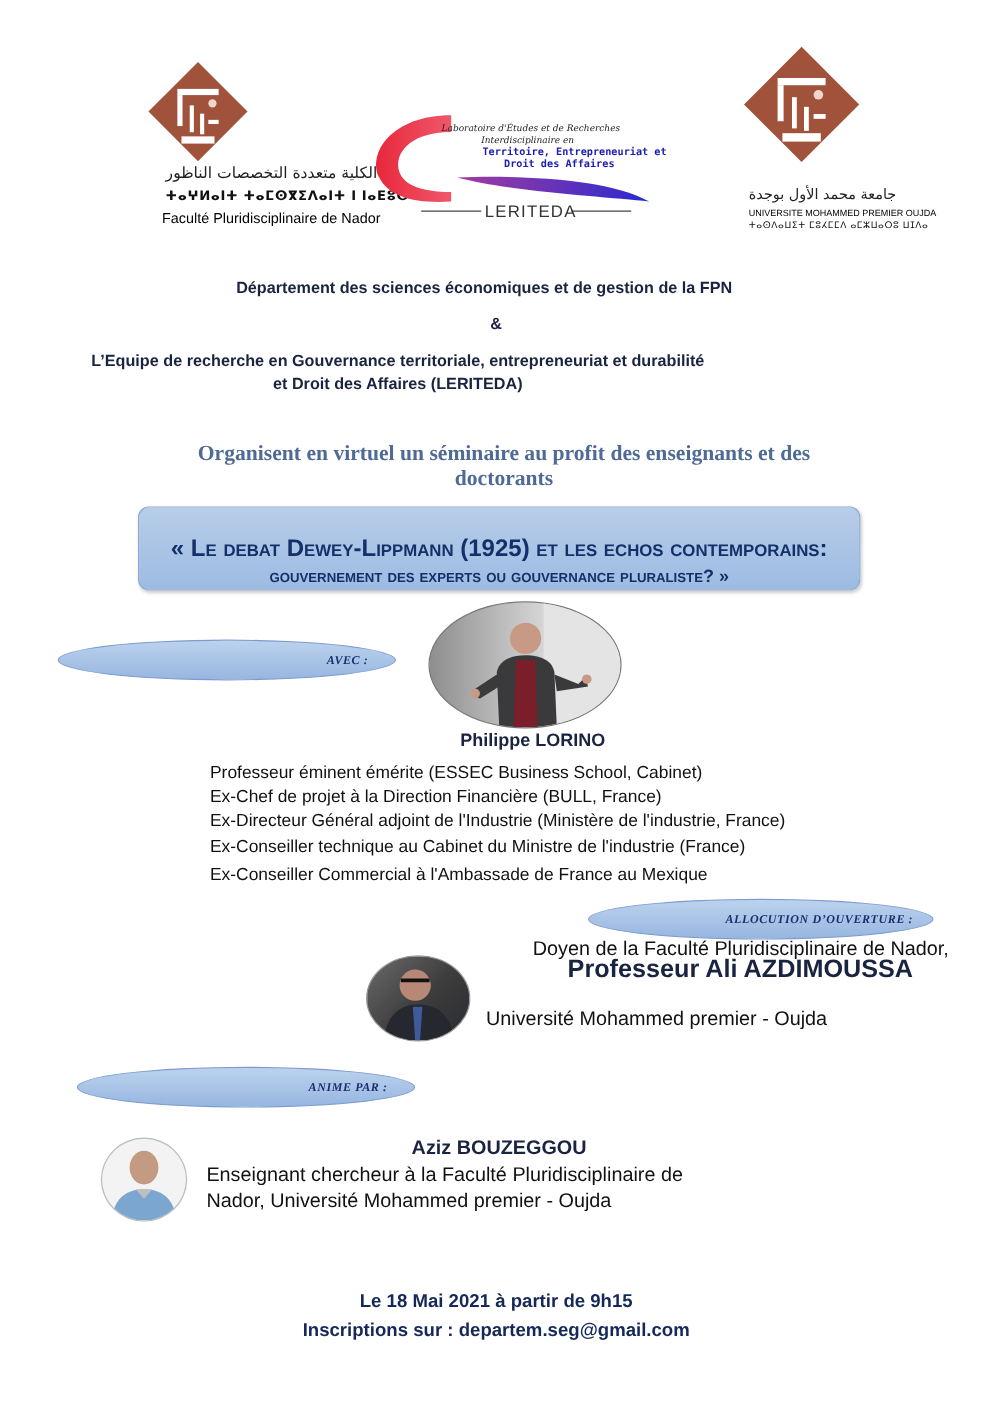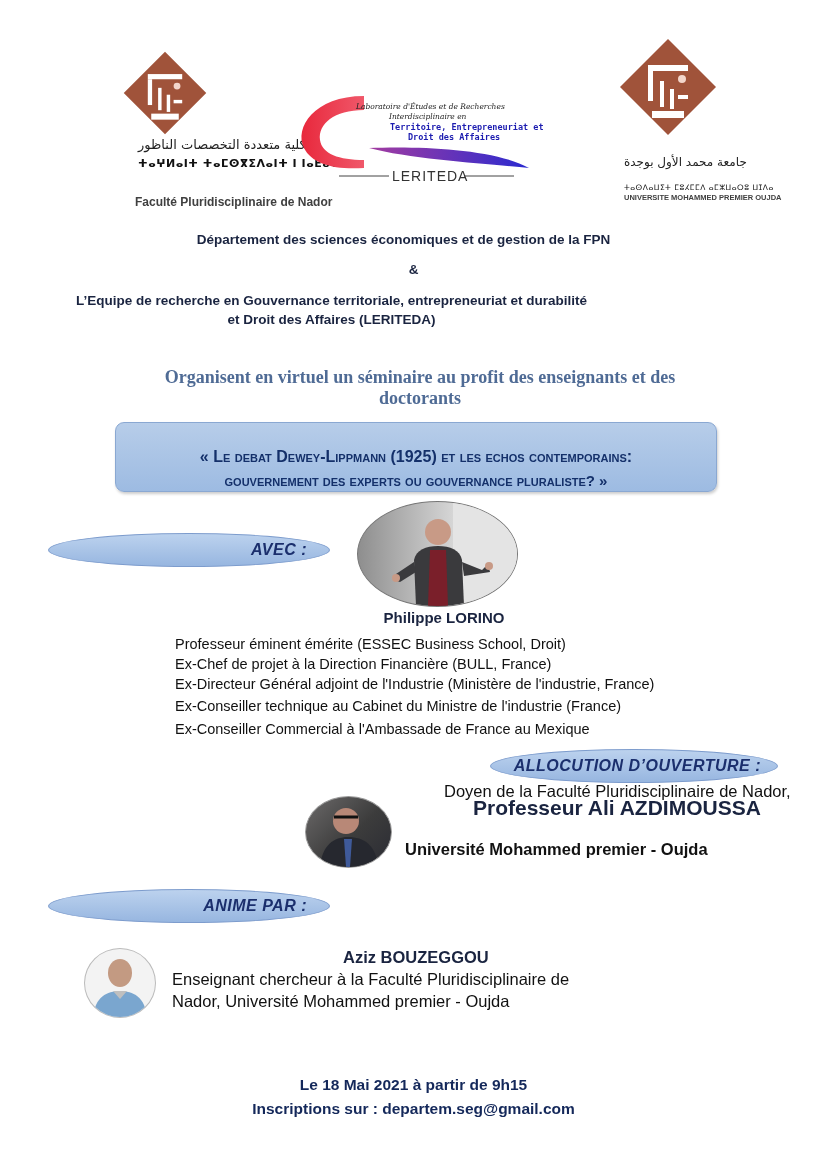--- a/index.html
+++ b/index.html
@@ -7,49 +7,49 @@
     .abs { position: absolute; }
     .center { text-align: center; }
 
     
     .logo-left { left: 60px; top: 45px; width: 230px; height: 150px; }
     .logo-right { left: 580px; top: 35px; width: 200px; height: 160px; }
     .emblem { position: absolute; }
     .emblem svg { display: block; }
     .logo-text-ar { position: absolute; font-family: "DejaVu Sans", sans-serif; color: #222; white-space: nowrap; }
     .logo-text-tif { position: absolute; font-family: "DejaVu Sans", sans-serif; font-weight: bold; color: #111; white-space: nowrap; letter-spacing: 0.5px; }
-    .logo-text-fr { position: absolute; font-family: "Liberation Sans", sans-serif; font-weight: bold; color: #404040; white-space: nowrap; margin-top: 20px; }
-
-    .lab-logo { left: 294px; top: 88px; width: 240px; height: 100px; }
+    .logo-text-fr { position: absolute; font-family: "Liberation Sans", sans-serif; font-weight: normal; color: #000000; white-space: nowrap; }
+
+    .lab-logo { left: 306px; top: 88px; width: 240px; height: 100px; }
     .lab-line { position: absolute; font-family: "DejaVu Serif", serif; white-space: nowrap; }
     .lab-small { font-size: 7.5px; color: #222; font-style: italic; }
     .lab-bold { font-family: "DejaVu Sans Mono", monospace; font-weight: bold; color: #1c1cb0; font-size: 8.5px; margin-left: 36px; }
     .lab-name { position: absolute; font-family: "Liberation Sans", sans-serif; font-size: 14px; color: #333; letter-spacing: 1px; }
 
     
     .dept { top: 232px; left: 0; width: 807px; font-family: "Liberation Sans", sans-serif; font-weight: bold; font-size: 13.5px; color: #1a2440; }
     .amp { top: 262px; left: 0; width: 827px; font-weight: bold; font-size: 13.5px; color: #1a2440; }
     .equipe { top: 291px; left: 0; width: 663px; font-weight: bold; font-size: 13.5px; color: #1a2440; line-height: 19px; }
     .organise { top: 367px; left: 130px; width: 580px; font-family: "Liberation Serif", serif; font-weight: bold; font-size: 18px; color: #4f6b95; line-height: 21px; }
 
     
     .banner { left: 115px; top: 422px; width: 600px; height: 68px; border-radius: 9px;
       background: linear-gradient(to bottom, #b7cde9 0%, #9dbbe2 100%);
       border: 1px solid #8aa8d2; box-shadow: 1px 2px 3px rgba(0,0,0,0.2);
       display: flex; flex-direction: column; justify-content: center; align-items: center; }
     .banner-line { font-family: "Liberation Sans", sans-serif; font-weight: bold; color: #14306a; font-size: 15px; line-height: 24px; white-space: nowrap; font-variant: small-caps; }
-    .banner-line.l1 { font-size: 16px; margin-top: 24px; }
+    .banner-line.l1 { font-size: 20px; margin-top: 24px; }
 
     
     .pill { height: 34px; border-radius: 50%; background: linear-gradient(to bottom, #bcd2ee, #97b6e0); border: 1px solid #7d9ccd;
       display: flex; align-items: center; justify-content: flex-end; box-sizing: border-box; padding-right: 22px; }
-    .pill-label { font-family: Liberation Sans, sans-serif; font-style: italic; font-weight: bold; color: #1b2f6d; font-size: 16px; letter-spacing: 0.5px; }
+    .pill-label { font-family: Liberation Serif, serif; font-style: italic; font-weight: bold; color: #1b2f6d; font-size: 10px; letter-spacing: 0.5px; }
     .pill-avec { left: 48px; top: 533px; width: 282px; }
     .pill-alloc { left: 490px; top: 749px; width: 288px; padding-right: 16px; }
-    .pill-anime { left: 48px; top: 889px; width: 282px; }
+    .pill-anime { left: 64px; top: 889px; width: 282px; }
 
     
     .photo-lorino { left: 357px; top: 501px; width: 159px; height: 104px; border-radius: 50%; overflow: hidden; border: 1px solid #777;
       background: linear-gradient(to right, #8e8e8e 0%, #b8b8b8 35%, #d6d6d6 60%, #e7e7e7 100%); }
     .photo-azd { left: 305px; top: 796px; width: 85px; height: 70px; border-radius: 50%; overflow: hidden; border: 1px solid #999;
       background: linear-gradient(135deg, #6c6a6a, #3c3c3c 55%, #2a2b33); }
     .photo-bouz { left: 84px; top: 948px; width: 70px; height: 68px; border-radius: 50%; overflow: hidden; border: 1px solid #bbb;
       background: #f3f3f3; }
 
     .speaker-name { font-weight: bold; color: #1a2440; white-space: nowrap; }
@@ -153,40 +153,40 @@
     <circle cx="80" cy="30" r="13" fill="#c89a86"></circle>
     <path d="M58,104 L56,58 C58,48 68,44 80,44 C92,44 102,48 104,58 L106,104 Z" fill="#3a3a3d"></path>
     <path d="M72,48 L88,48 L90,104 L70,104 Z" fill="#7a1f2a"></path>
     <path d="M56,60 L38,72 L36,78 L42,80 L58,70 Z" fill="#3a3a3d"></path>
     <path d="M104,60 L124,68 L130,62 L132,70 L106,74 Z" fill="#3a3a3d"></path>
     <circle cx="38" cy="76" r="4" fill="#c89a86"></circle>
     <circle cx="131" cy="64" r="4" fill="#c89a86"></circle>
   </svg>
 </div>
 <div class="abs speaker-name lorino-name" style="left:0; width:888px;">Philippe LORINO</div>
-<div class="abs cred" style="top:636px;">Professeur éminent émérite (ESSEC Business School, Droit)</div>
+<div class="abs cred" style="top:636px;">Professeur éminent émérite (ESSEC Business School, Cabinet)</div>
 <div class="abs cred" style="top:656px;">Ex-Chef de projet à la Direction Financière (BULL, France)</div>
 <div class="abs cred" style="top:676px;">Ex-Directeur Général adjoint de l'Industrie (Ministère de l'industrie, France)</div>
 <div class="abs cred" style="top:698px;">Ex-Conseiller technique au Cabinet du Ministre de l'industrie (France)</div>
 <div class="abs cred" style="top:721px;">Ex-Conseiller Commercial à l'Ambassade de France au Mexique</div>
 
 <div class="abs pill pill-alloc">
   <span class="pill-label">ALLOCUTION D’OUVERTURE :</span>
 </div>
 <div class="abs photo-azd">
   <svg width="85" height="70" viewBox="0 0 85 70">
     <circle cx="40" cy="24" r="13" fill="#b88877"></circle>
     <path d="M28,20 L52,20" stroke="#111" stroke-width="3"></path>
     <path d="M14,70 C16,48 28,40 42,40 C58,40 70,48 72,70 Z" fill="#26282f"></path>
     <path d="M38,42 L46,42 L44,70 L40,70 Z" fill="#3f5a9a"></path>
   </svg>
 </div>
 <div class="abs speaker-name azd-name">Professeur Ali AZDIMOUSSA</div>
 <div class="abs azd-role" style="top:782px;margin-left:39px;">Doyen de la Faculté Pluridisciplinaire de Nador,</div>
-<div class="abs azd-role" style="top:840px;font-weight:bold;">Université Mohammed premier - Oujda</div>
+<div class="abs azd-role" style="top:840px;">Université Mohammed premier - Oujda</div>
 
 <div class="abs pill pill-anime">
   <span class="pill-label">ANIME PAR :</span>
 </div>
 <div class="abs photo-bouz">
   <svg width="70" height="68" viewBox="0 0 70 68">
     <ellipse cx="35" cy="24" rx="12" ry="14" fill="#c39a82"></ellipse>
     <path d="M8,68 C10,48 22,42 35,42 C48,42 60,48 62,68 Z" fill="#7aa6cf"></path>
     <path d="M28,42 L42,42 L35,50 Z" fill="#bfbfbf"></path>
   </svg>

